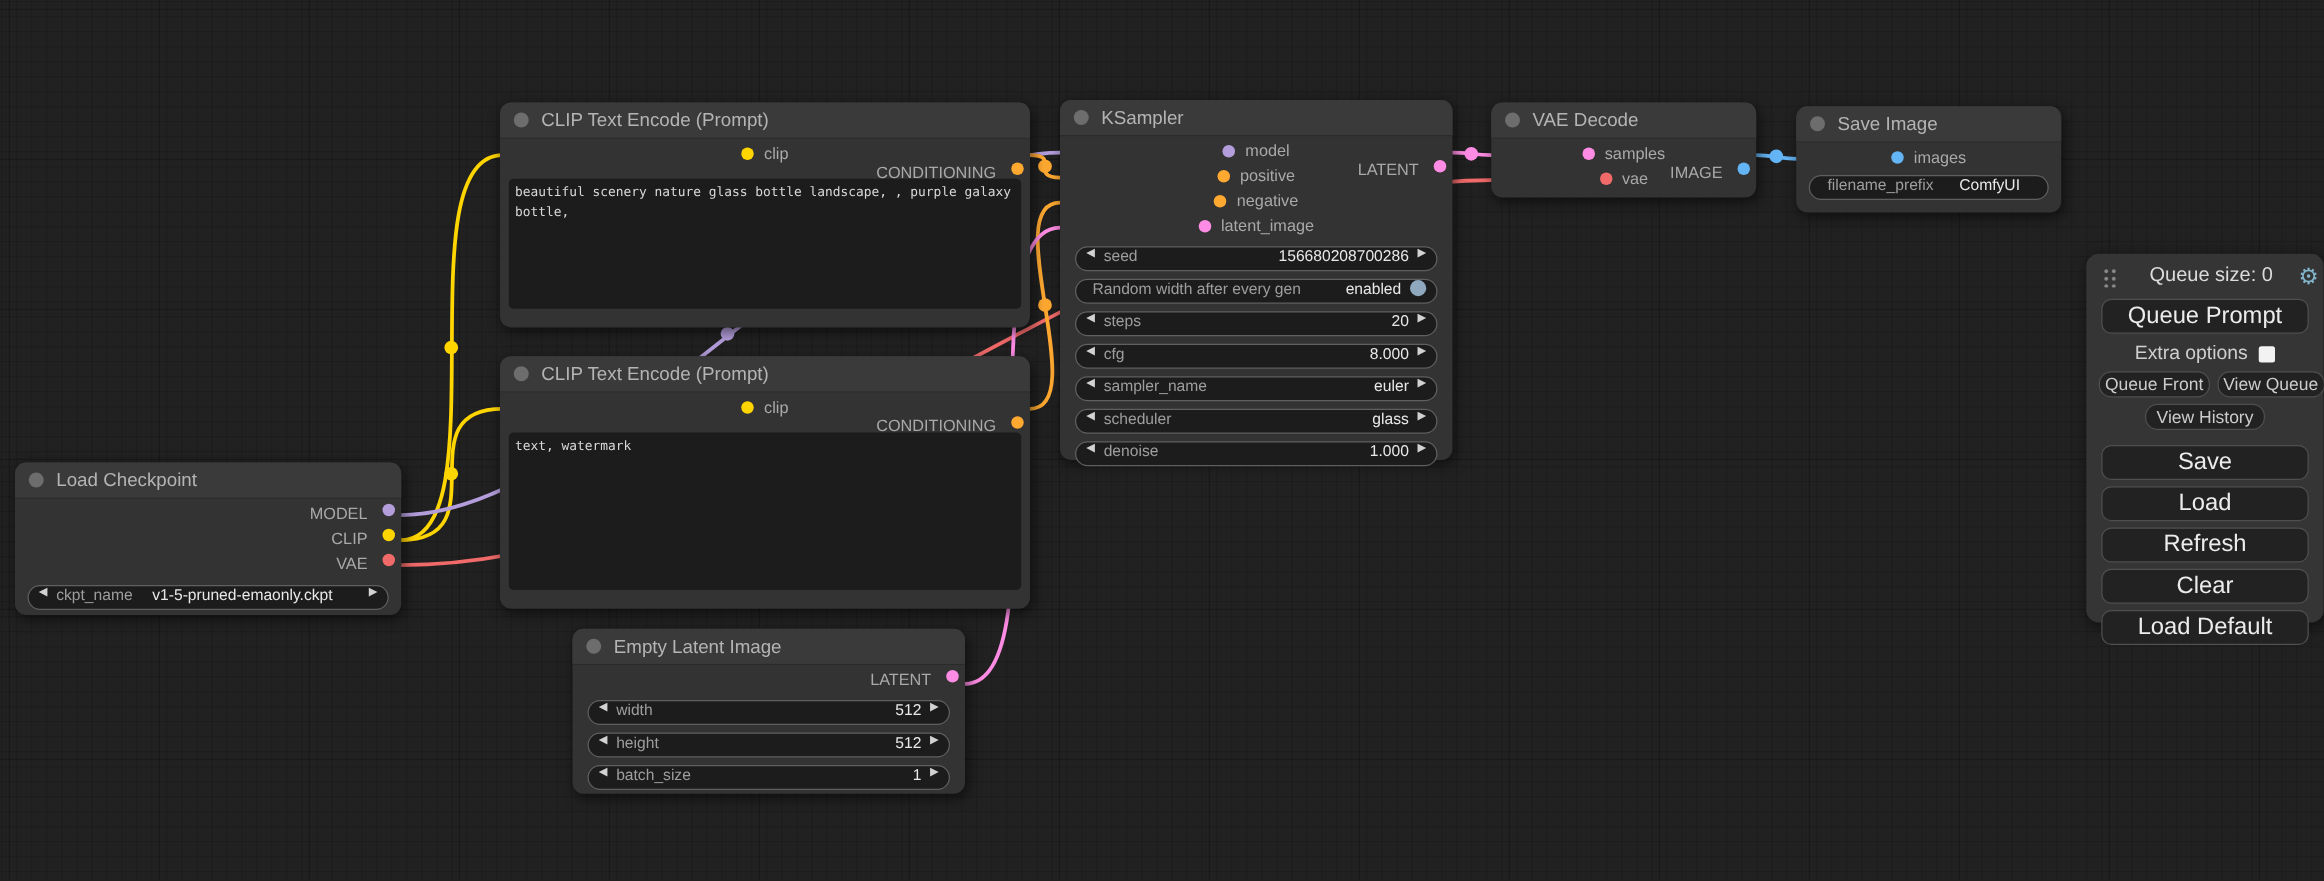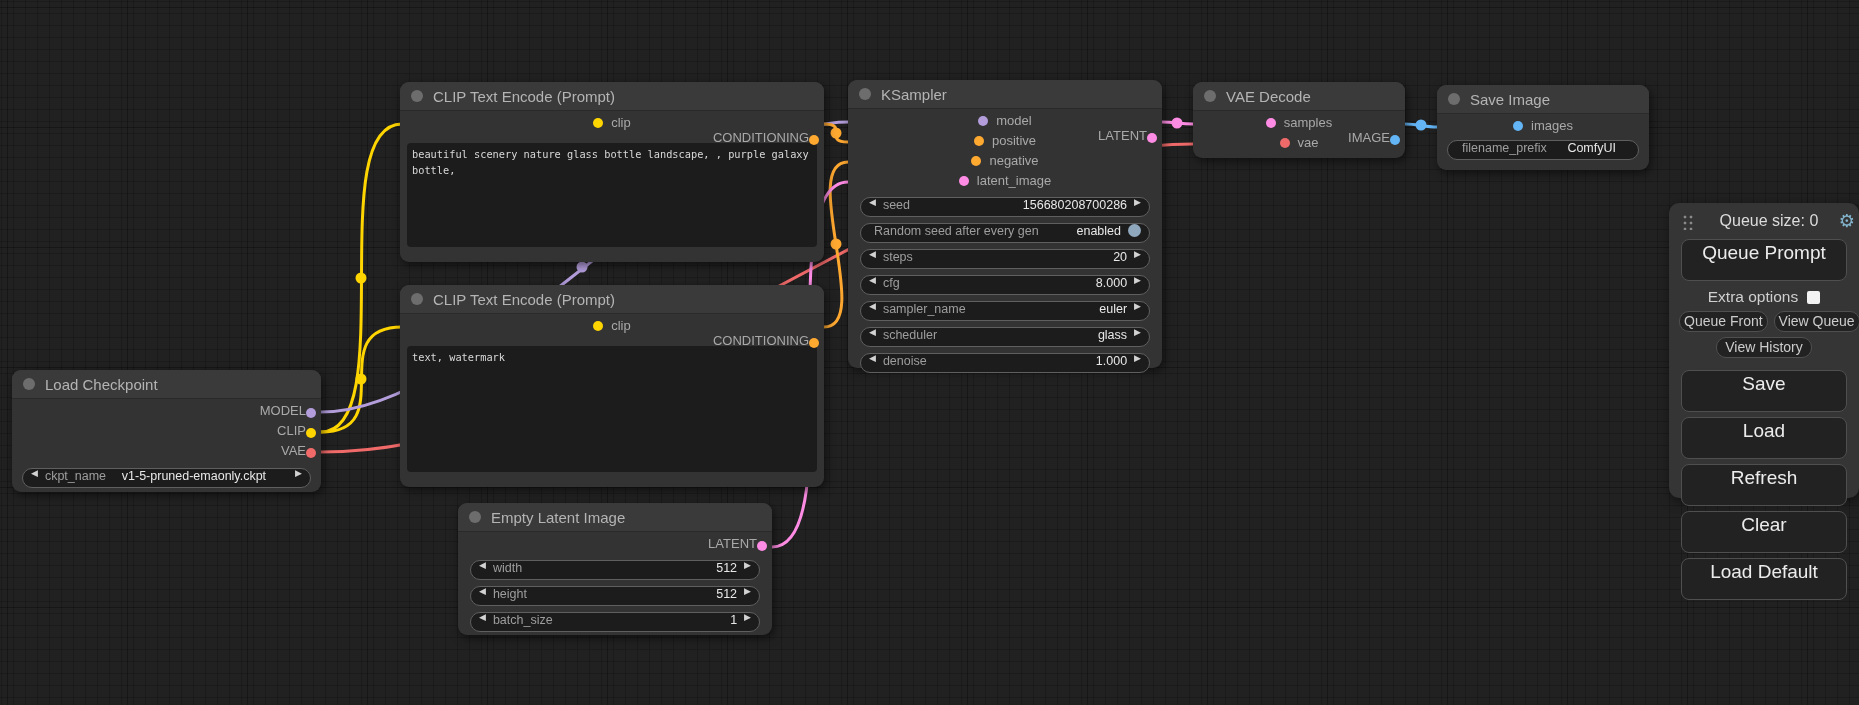--- a/index.html
+++ b/index.html
@@ -22,21 +22,21 @@
   }
   .ntitle{
     height:28px;display:flex;align-items:center;gap:10px;padding:0 11px;
     background:#3a3a3a;border-radius:9px 9px 0 0;border-bottom:1px solid #2a2a2a;
     color:#b4b4b4;font-size:15px;white-space:nowrap;
   }
   .tdot{width:12px;height:12px;border-radius:50%;background:#6d6d6d;flex:none;}
   .slots{padding-top:4px;}
   .srow{display:flex;align-items:center;height:20px;padding:0 5px;font-size:13px;color:#a9a9a9;flex-direction:column;}
   .in{display:flex;align-items:center;gap:8px;min-width:0;}
-  .out{display:flex;align-items:flex-end;gap:0;margin-left:auto;}
+  .out{display:flex;align-items:flex-start;gap:12px;margin-left:auto;}
   .dot{width:10px;height:10px;border-radius:50%;flex:none;}
   .c-model{background:#B39DDB}.c-clip{background:#FFD500}.c-vae{background:#F16A6A}
   .c-cond{background:#FFA931}.c-latent{background:#FF8CE4}.c-image{background:#64B5F6}
   .prompt-box{
     display:block;box-sizing:border-box;width:calc(100% - 14px);margin:8px 7px 0 7px;
     background:#1c1c1c;border:none;border-radius:4px;resize:none;outline:none;
     color:#d8d8d8;font-family:"DejaVu Sans Mono", monospace;font-size:10.3px;line-height:1.55;
     padding:4px 5px;overflow:hidden;
   }
   .widgets{display:flex;flex-direction:column;gap:6px;margin-top:4px;}
@@ -55,21 +55,21 @@
   }
   .qtop{display:flex;align-items:center;padding:9px 4px 4px 12px;}
   .qhandle{width:12px;height:17px;margin-right:6px;
     background-image:radial-gradient(#8a8a8a 1.2px, transparent 1.7px);
     background-size:6px 6px;background-position:1px 1px;cursor:grab;}
   .qsize{flex:1;text-align:center;font-size:16px;color:#dcdcdc;}
   .gear{color:#82B4CC;font-size:18px;line-height:1;cursor:pointer;}
   .qbtn{
     display:block;box-sizing:border-box;width:calc(100% - 24px);margin:5px 12px;
     background:#222222;border:1px solid #4f4f4f;border-radius:8px;color:#ececec;
-    font-size:19px;text-align:center;padding:2px 0 16px 0;font-family:inherit;cursor:pointer;
+    font-size:19px;text-align:center;padding:2px 0 2px 0;font-family:inherit;cursor:pointer;
   }
   .extra-row{display:flex;align-items:center;justify-content:center;gap:9px;margin:7px 0 5px 0;}
   .extra-label{font-size:15.5px;color:#cfcfcf;}
   .qcheck{width:13px;height:13px;background:#f2f2f2;border-radius:2px;cursor:pointer;}
   .qsmall-row{display:flex;gap:6px;margin:0 10px;}
   .qsmall{
     flex:1;background:#222222;border:1px solid #4f4f4f;border-radius:10px;color:#cccccc;
     font-size:14px;text-align:center;padding:1px 4px 2px 4px;font-family:inherit;cursor:pointer;white-space:nowrap;
   }
   .qhist{display:block;width:96px;margin:5px auto 12px auto;flex:none;text-align:center;}
@@ -211,21 +211,21 @@
     </div>
   </div>
   <div class="widgets">
     <div class="widget">
       <span class="arr">◀</span>
       <span>seed</span>
       <span class="val">156680208700286</span>
       <span class="arr">▶</span>
     </div>
     <div class="widget">
-      <span style="padding-left:5px;">Random seed after every gen</span>
+      <span style="padding-left:5px;">Random width after every gen</span>
       <span class="val">enabled</span>
       <span class="toggle-dot"></span>
     </div>
     <div class="widget">
       <span class="arr">◀</span>
       <span>steps</span>
       <span class="val">20</span>
       <span class="arr">▶</span>
     </div>
     <div class="widget">

